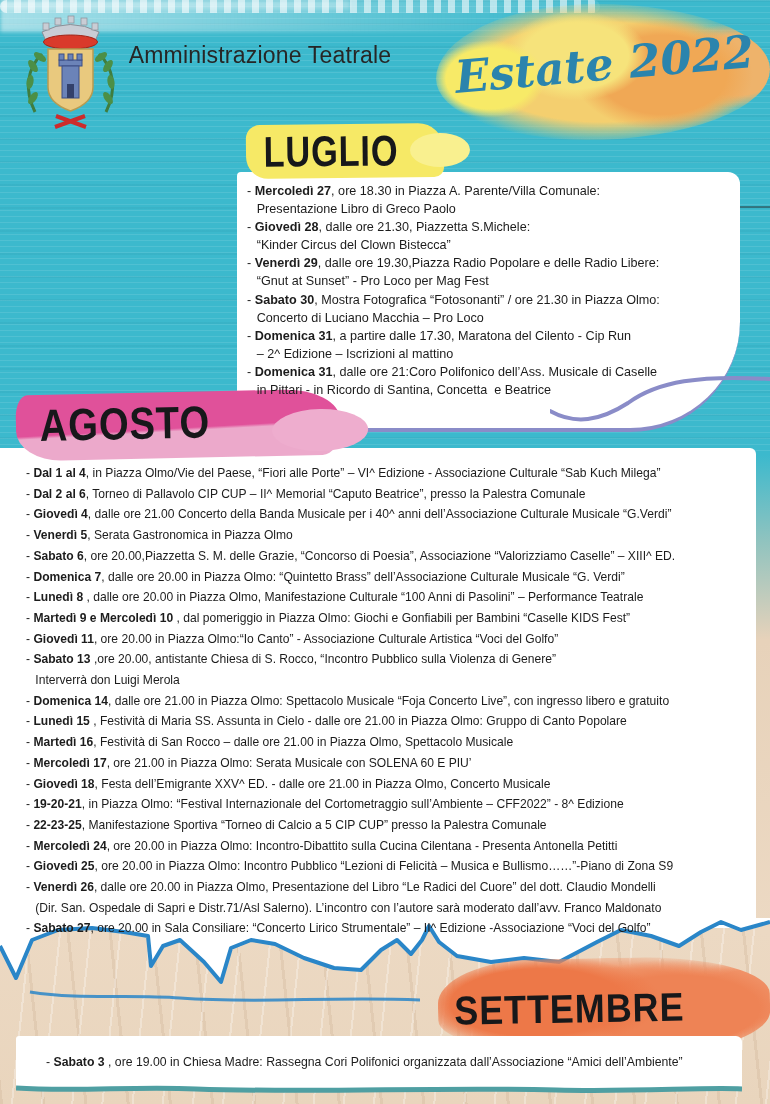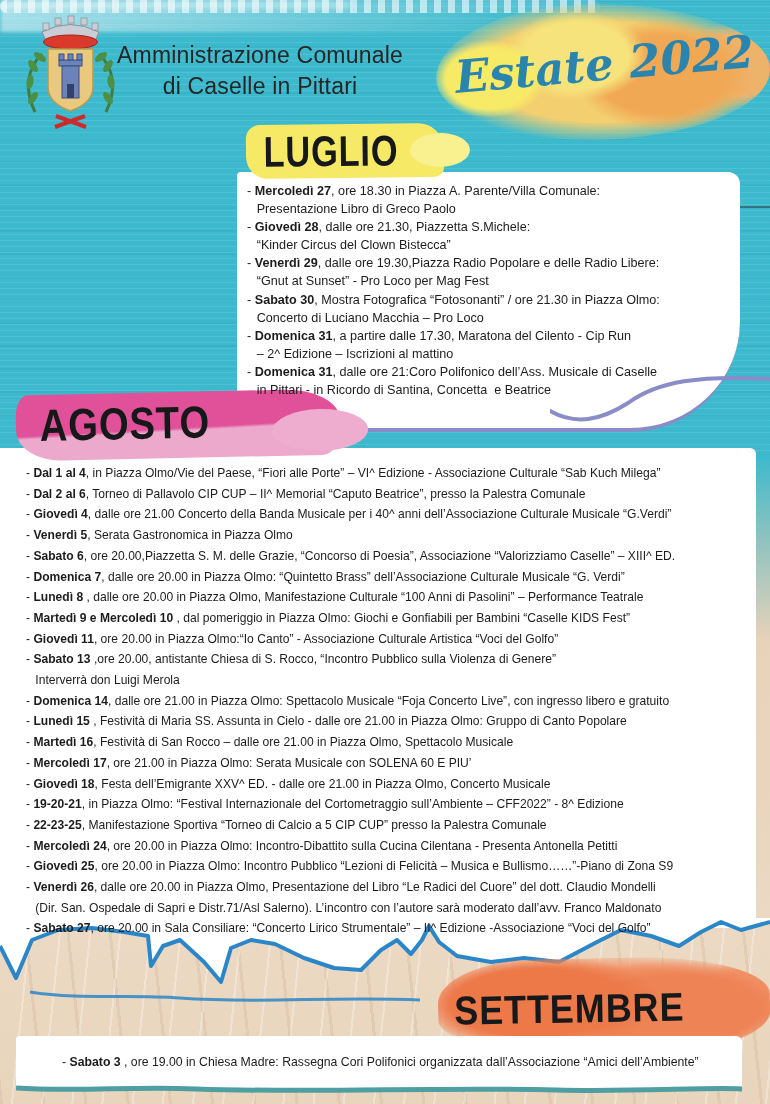--- a/index.html
+++ b/index.html
@@ -71,21 +71,21 @@
   .line{white-space:pre;transform-origin:left center;}
   .line .b{font-weight:700;}
   .july-list{left:247px;top:182px;width:486px;font-size:13px;}
   .july-list .line{line-height:18.1px;transform:scaleX(.97);}
   .august-list{left:26px;top:463px;width:724px;font-size:13px;}
   .august-list .line{line-height:20.7px;transform:scaleX(.93);}
   .line.cont{padding-left:10px;}
   
   .september-band{position:absolute;left:16px;top:1036px;width:726px;height:54px;background:#fff;z-index:3;
     border-radius:3px 6px 4px 5px;}
-  .september-list{position:relative;left:0;top:0;padding:18px 0 0 46px;font-size:13.2px;}
+  .september-list{position:relative;left:0;top:0;padding:18px 0 0 30px;font-size:13.2px;}
   .september-list .line{transform:scaleX(.93);}
   .teal-wave{position:absolute;left:0;bottom:-4px;}
 </style>
 </head>
 <body>
 
 <div class="poster">
 
   <div class="wood-overlay"></div>
   <div class="streak s1"></div>
@@ -116,22 +116,21 @@
     <path d="M38,104 l30,11 M67,104 l-30,11" stroke="#cc2b2b" stroke-width="4" fill="none"></path>
     <rect x="41" y="48" width="23" height="6" fill="#6b83b8" stroke="#3c4f86" stroke-width="1"></rect>
     <rect x="44" y="54" width="17" height="32" fill="#6b83b8" stroke="#3c4f86" stroke-width="1"></rect>
     <rect x="41" y="42" width="5" height="6" fill="#6b83b8" stroke="#3c4f86" stroke-width="1"></rect>
     <rect x="50" y="42" width="5" height="6" fill="#6b83b8" stroke="#3c4f86" stroke-width="1"></rect>
     <rect x="59" y="42" width="5" height="6" fill="#6b83b8" stroke="#3c4f86" stroke-width="1"></rect>
     <rect x="49" y="72" width="7" height="14" fill="#32406b"></rect>
   </svg>
 
   <div class="muni-title">
-    <div>Amministrazione Comunale</div>
-    <div>di Caselle in Pittari</div>
+    <div>Amministrazione Teatrale</div>
   </div>
 
   <div class="estate-swatch">
     <span>Estate 2022</span>
   </div>
 
   <div class="swatch luglio-swatch">
     <span class="month-title">LUGLIO</span>
   </div>
   <div class="july-panel"></div>

